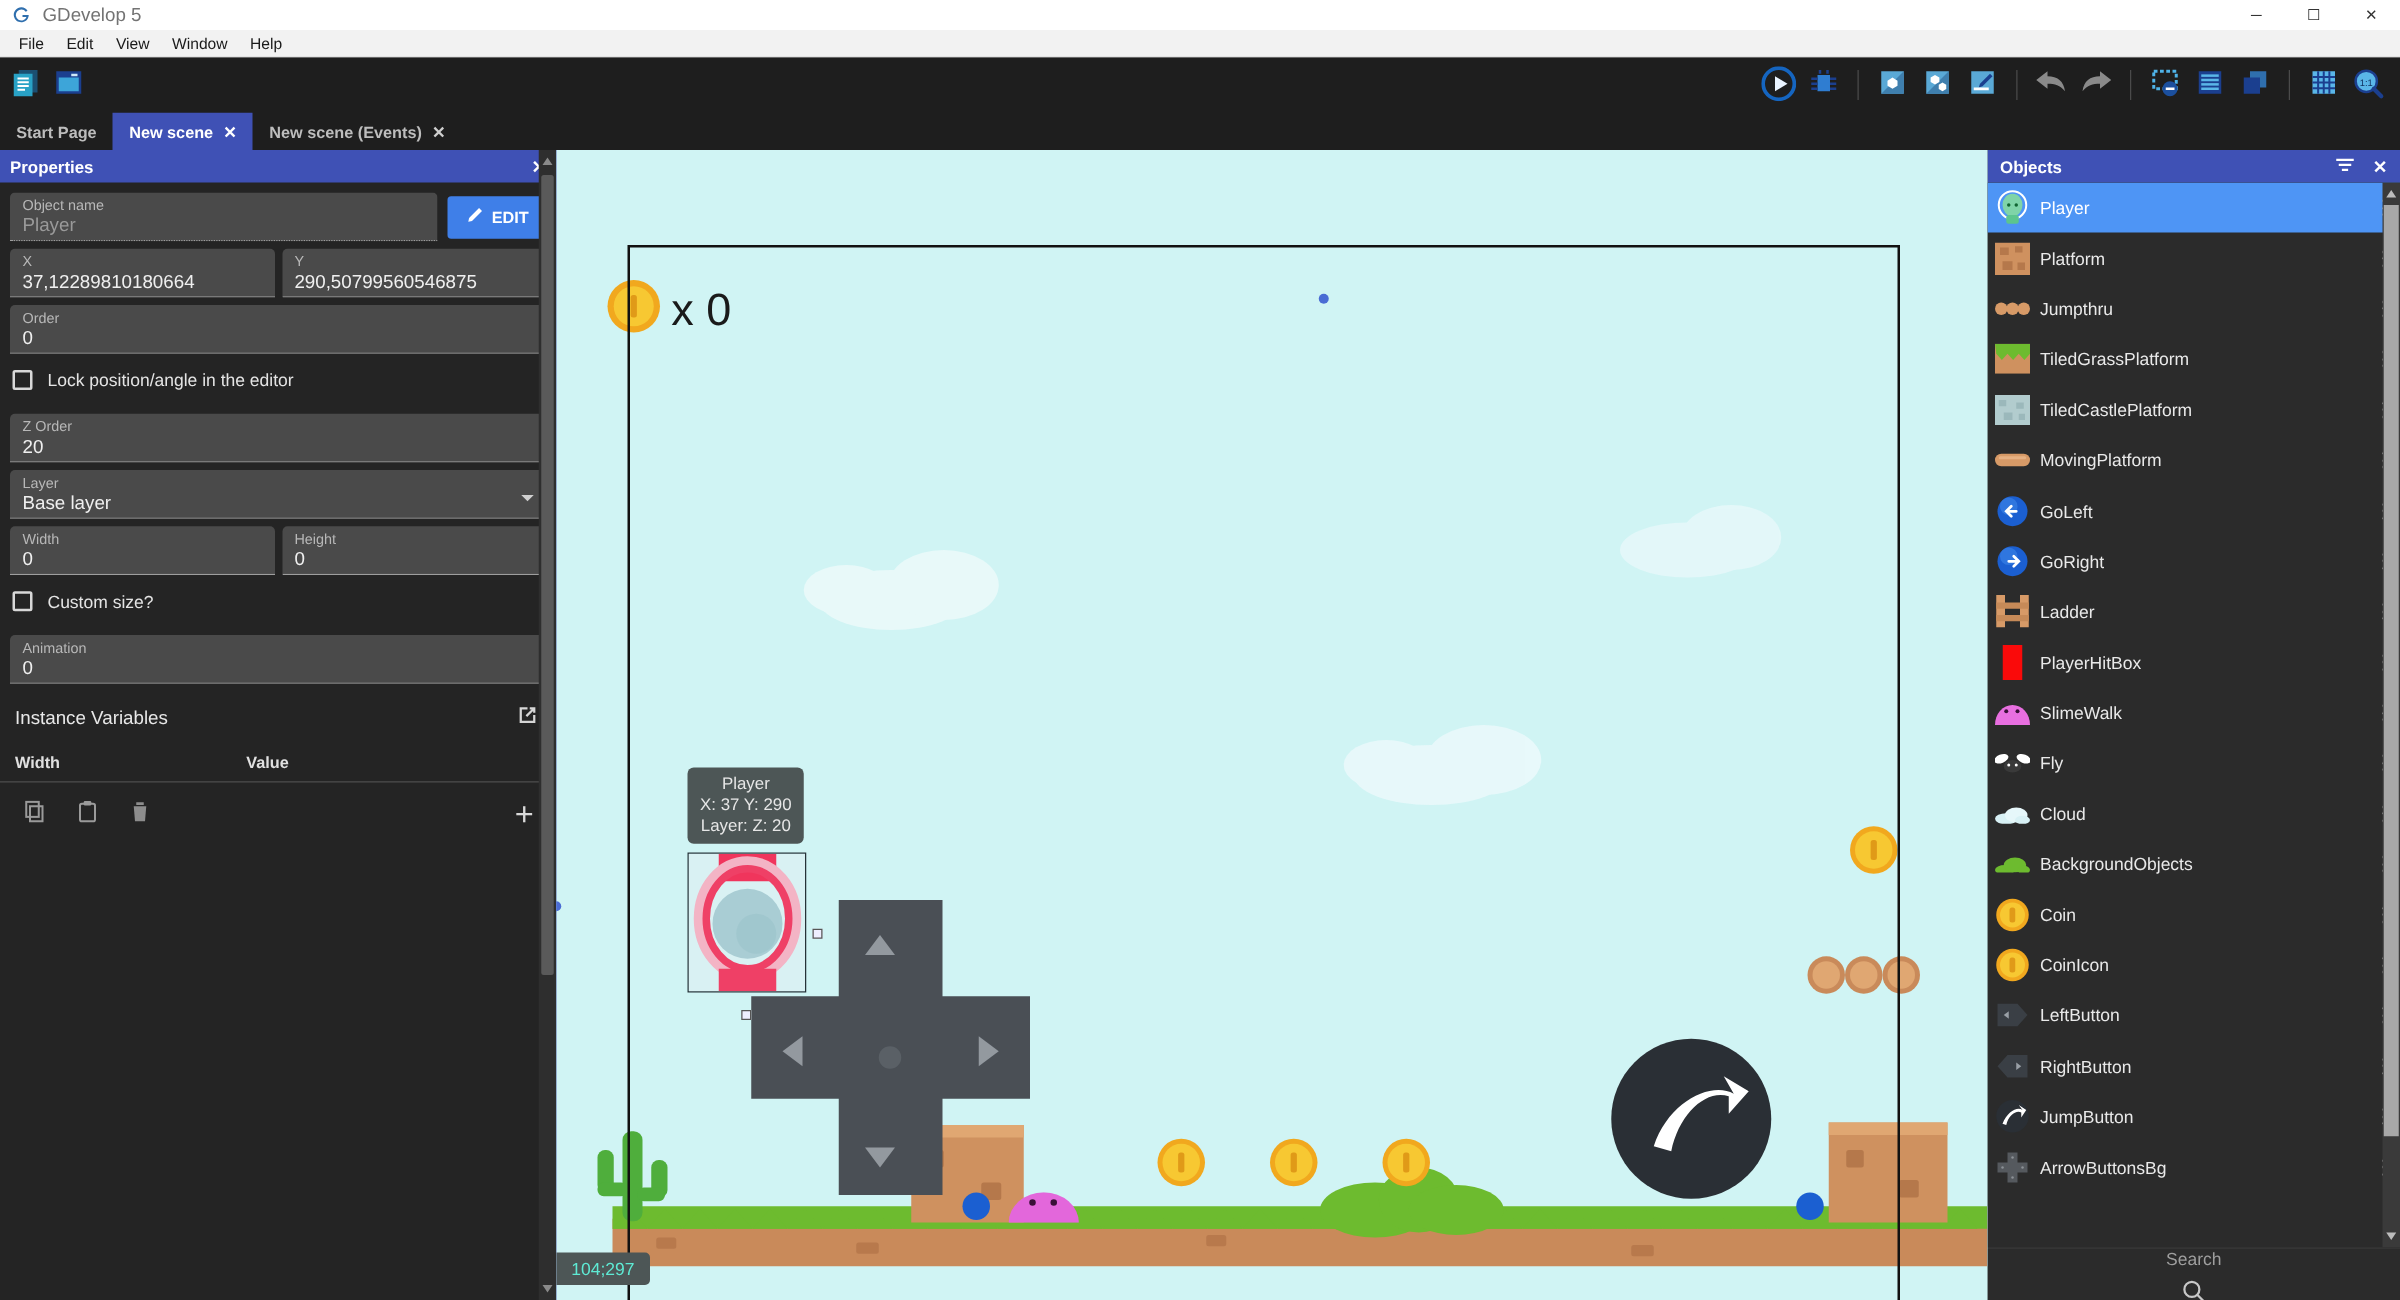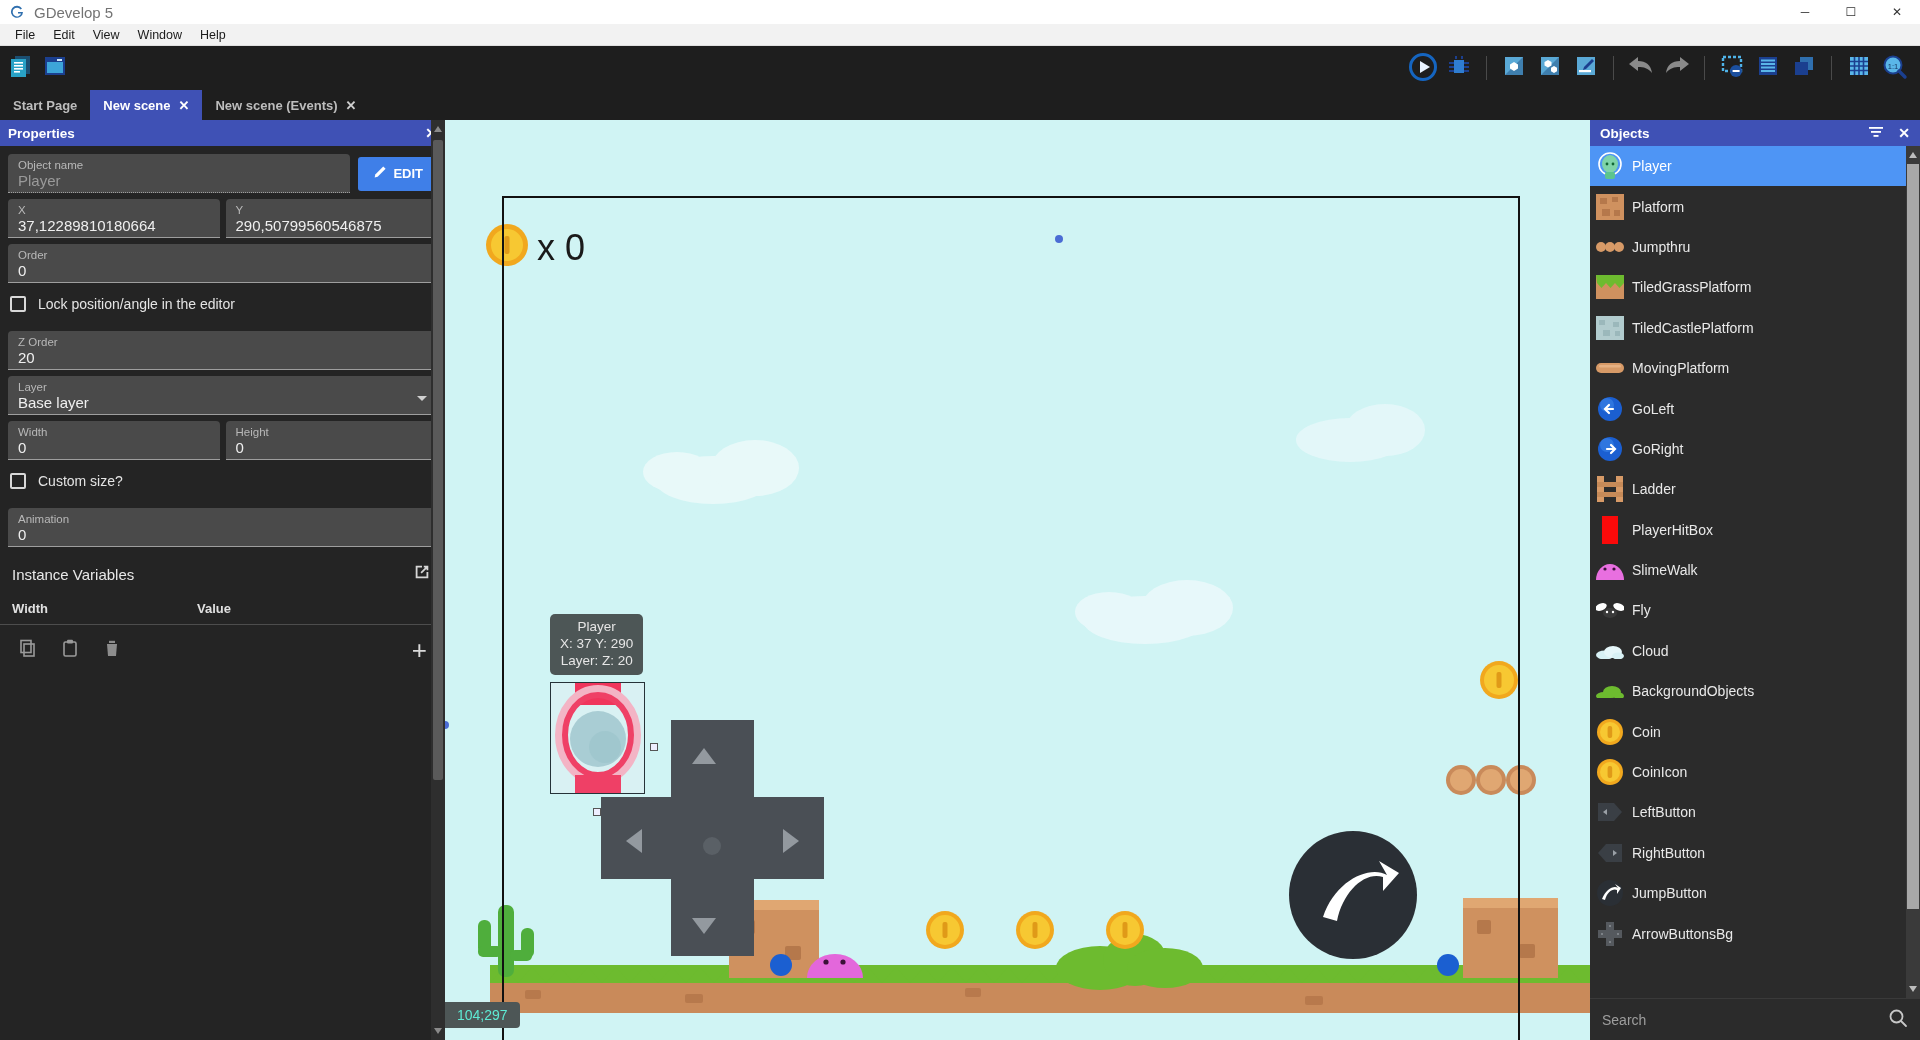--- a/index.html
+++ b/index.html
@@ -173,21 +173,21 @@
     position: absolute; right: 0; top: 0; bottom: 0; width: 14px; background: #3a3a3a;
   }
   .obj-scroll .ab { position: absolute; left: 3px; width: 0; height: 0;
     border-left: 4px solid transparent; border-right: 4px solid transparent; }
   .obj-scroll .ab.up { top: 6px; border-bottom: 6px solid #bdbdbd; }
   .obj-scroll .ab.dn { bottom: 6px; border-top: 6px solid #bdbdbd; }
   .obj-scroll .othumb { position: absolute; top: 18px; left: 1px; width: 12px; height: 745px; background: #a8a8a8; }
 
   .obj-search {
     height: 42px; display: flex; align-items: center; padding: 0 12px; gap: 8px;
-    border-top: 1px solid #3a3a3a; background: #2b2b2b;
+    border-top: 1px solid #3a3a3a; background: #2b2b2b; flex-direction: column;
   }
   .obj-search .sinput { flex: 1; font-size: 14px; color: #9e9e9e; }
 
   
   .sw { display:block; }
 </style>
 </head>
 <body>
 
 <div class="titlebar">

